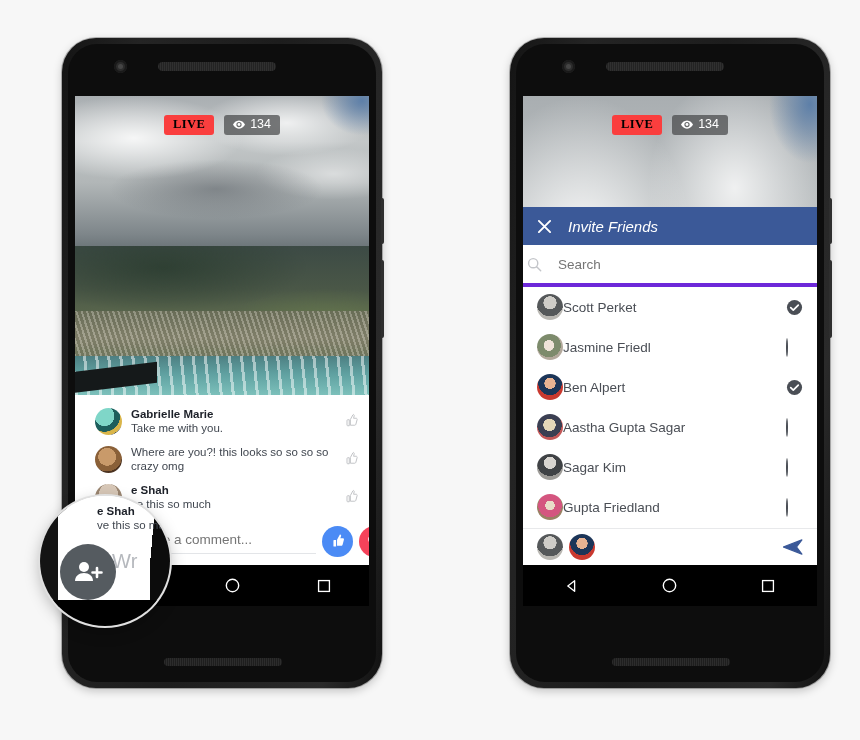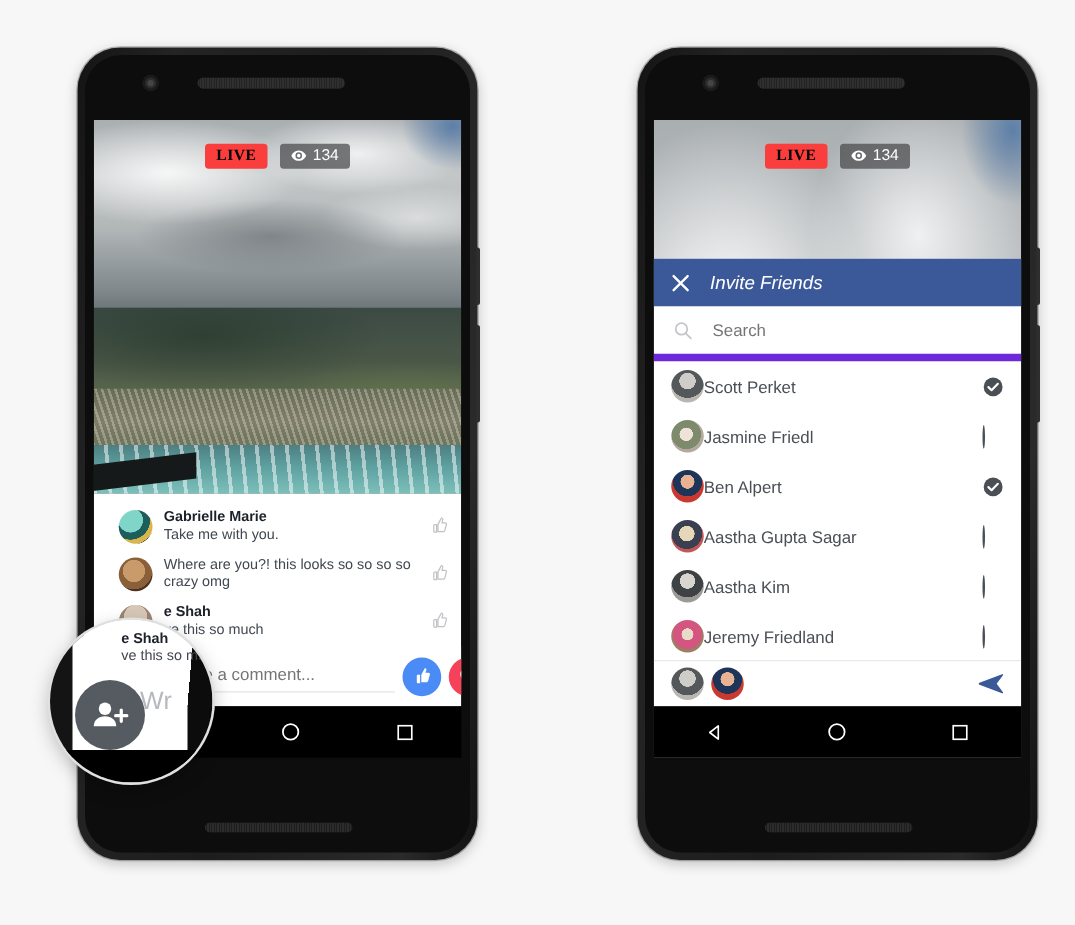--- a/index.html
+++ b/index.html
@@ -269,22 +269,22 @@
     color: #fff;
     font-size: 15px;
     margin-left: 16px;
     font-style: italic;
   }
   .search-row {
     height: 38px;
     flex: 0 0 38px;
     display: flex;
     align-items: center;
-    padding: 0 16px;
-    border-bottom: 6px solid #6d28d9;
+    padding: 0 4px;
+    border-bottom: 4px solid #6d28d9;
   }
   .search-input {
     border: none;
     outline: none;
     background: transparent;
     font-size: 13.5px;
     color: #b9bbbe;
     margin-left: 14px;
     font-family: "Liberation Sans", sans-serif;
     flex: 1 1 auto;
@@ -576,27 +576,27 @@
           </div>
 
           <div class="friend">
             <div class="f-avatar p4"></div>
             <span class="f-name">Aastha Gupta Sagar</span>
             <span class="sel"><span class="circle-empty"></span></span>
           </div>
 
           <div class="friend">
             <div class="f-avatar p5"></div>
-            <span class="f-name">Aastha Kim</span>
+            <span class="f-name">Sagar Kim</span>
             <span class="sel"><span class="circle-empty"></span></span>
           </div>
 
           <div class="friend">
             <div class="f-avatar p6"></div>
-            <span class="f-name">Jeremy Friedland</span>
+            <span class="f-name">Gupta Friedland</span>
             <span class="sel"><span class="circle-empty"></span></span>
           </div>
         </div>
 
         <div class="send-bar">
           <div class="f-avatar p1"></div>
           <div class="f-avatar p3"></div>
           <span class="send-spacer"></span>
           <svg width="20" height="16" viewBox="0 0 22 18">
             <path d="M0 9h13M0 9l21-8-6 8 6 8z" fill="#3b5998" stroke="#3b5998" stroke-width="1.4" stroke-linejoin="round"></path>

